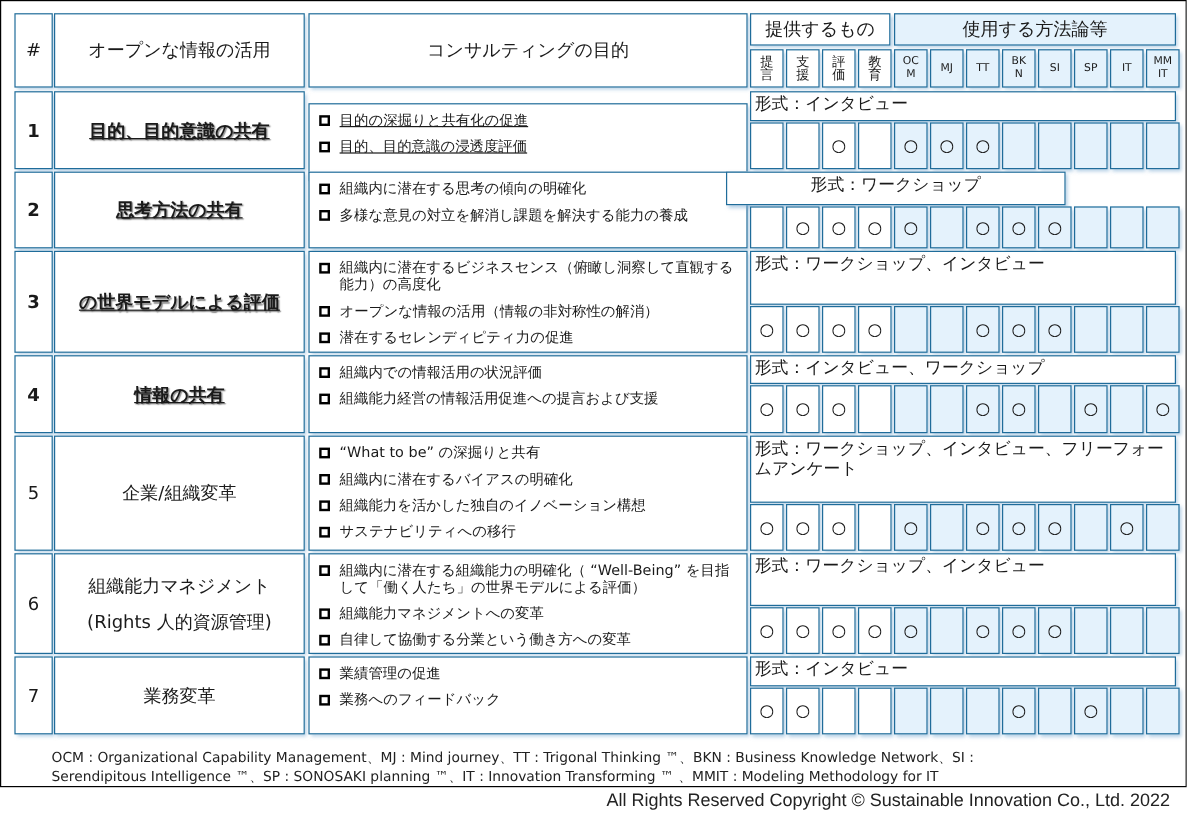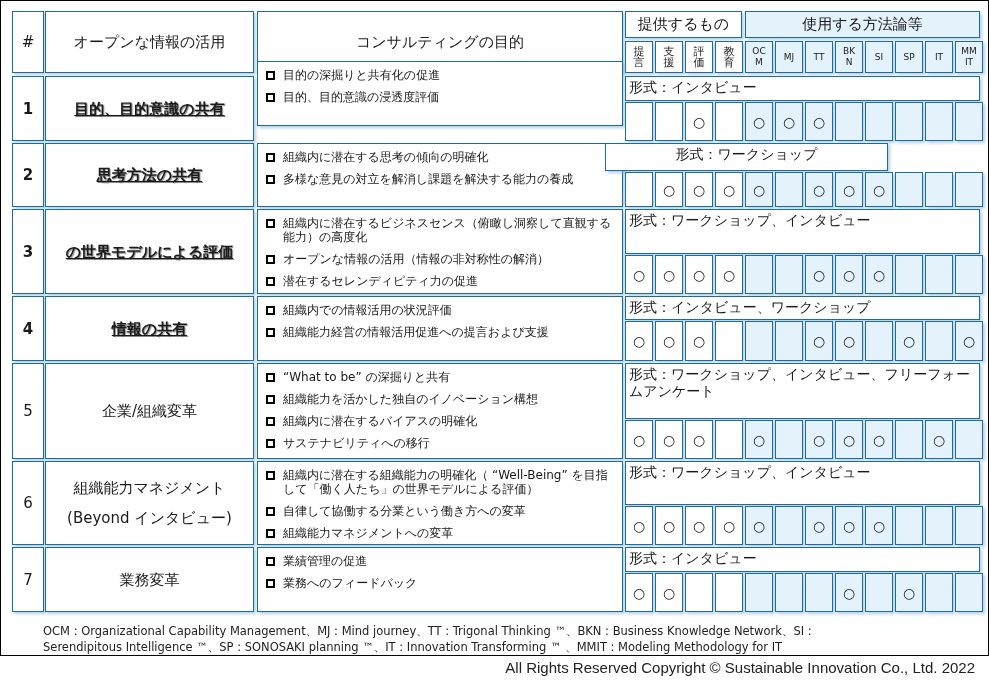--- a/index.html
+++ b/index.html
@@ -86,21 +86,21 @@
       <div class="cell center blue" style="left: 954px; top: 40px; width: 28px; height: 32px;">
         <span class="sub small" style="white-space: pre-line;">MM
 IT</span>
       </div>
       <div class="cell center" style="left: 11px; top: 75px; width: 32px; height: 65px;">
         <span class="num bold" style="white-space: pre-line;">1</span>
       </div>
       <div class="cell center" style="left: 44px; top: 75px; width: 209px; height: 65px;">
         <span class="theme bold" style="white-space: pre-line;">目的、目的意識の共有</span>
       </div>
-      <div class="cell purpose" style="left: 256px; top: 60px; width: 366px; height: 65px;">
+      <div class="cell purpose" style="left: 256px; top: 85px; width: 366px; height: 65px; text-decoration: underline;">
         <div class="pitem">
           <span class="box"></span>
           <span style="white-space: pre-line;">目的の深掘りと共有化の促進</span>
         </div>
         <div class="pitem">
           <span class="box"></span>
           <span style="white-space: pre-line;">目的、目的意識の浸透度評価</span>
         </div>
       </div>
       <div class="cell format" style="left: 624px; top: 75px; width: 355px; height: 25px;"><span style="white-space: pre-line;">形式：インタビュー</span></div>
@@ -309,25 +309,25 @@
       <div class="cell center" style="left: 44px; top: 362px; width: 209px; height: 96px;">
         <span class="theme" style="white-space: pre-line;">企業/組織変革</span>
       </div>
       <div class="cell purpose" style="left: 256px; top: 362px; width: 366px; height: 96px;">
         <div class="pitem">
           <span class="box"></span>
           <span style="white-space: pre-line;">“What to be” の深掘りと共有</span>
         </div>
         <div class="pitem">
           <span class="box"></span>
+          <span style="white-space: pre-line;">組織内に潜在するバイアスの明確化</span>
+        </div>
+        <div class="pitem">
+          <span class="box"></span>
           <span style="white-space: pre-line;">組織能力を活かした独自のイノベーション構想</span>
-        </div>
-        <div class="pitem">
-          <span class="box"></span>
-          <span style="white-space: pre-line;">組織内に潜在するバイアスの明確化</span>
         </div>
         <div class="pitem">
           <span class="box"></span>
           <span style="white-space: pre-line;">サステナビリティへの移行</span>
         </div>
       </div>
       <div class="cell format" style="left: 624px; top: 362px; width: 355px; height: 56px;"><span style="white-space: pre-line; margin-top: 36px;">形式：ワークショップ、インタビュー、フリーフォームアンケート</span></div>
       <div class="cell center" style="left: 624px; top: 419px; width: 28px; height: 39px;">
         <span class="mark" style="white-space: pre-line;">○</span>
       </div>
@@ -362,34 +362,34 @@
         <span class="mark" style="white-space: pre-line;">○</span>
       </div>
       <div class="cell center blue" style="left: 954px; top: 419px; width: 28px; height: 39px;">
         <span class="mark" style="white-space: pre-line;"></span>
       </div>
       <div class="cell center" style="left: 11px; top: 460px; width: 32px; height: 84px;">
         <span class="num" style="white-space: pre-line;">6</span>
       </div>
       <div class="cell center" style="left: 44px; top: 460px; width: 209px; height: 84px;">
         <span class="theme" style="white-space: pre-line;">組織能力マネジメント
-(Beyond インタビュー)</span>
+(Rights 人的資源管理)</span>
       </div>
       <div class="cell purpose" style="left: 256px; top: 460px; width: 366px; height: 84px;">
         <div class="pitem">
           <span class="box"></span>
           <span style="white-space: pre-line;">組織内に潜在する組織能力の明確化（ “Well-Being” を目指して「働く人たち」の世界モデルによる評価）</span>
         </div>
         <div class="pitem">
           <span class="box"></span>
+          <span style="white-space: pre-line;">組織能力マネジメントへの変革</span>
+        </div>
+        <div class="pitem">
+          <span class="box"></span>
           <span style="white-space: pre-line;">自律して協働する分業という働き方への変革</span>
-        </div>
-        <div class="pitem">
-          <span class="box"></span>
-          <span style="white-space: pre-line;">組織能力マネジメントへの変革</span>
         </div>
       </div>
       <div class="cell format" style="left: 624px; top: 460px; width: 355px; height: 44px;"><span style="white-space: pre-line;">形式：ワークショップ、インタビュー</span></div>
       <div class="cell center" style="left: 624px; top: 505px; width: 28px; height: 39px;">
         <span class="mark" style="white-space: pre-line;">○</span>
       </div>
       <div class="cell center" style="left: 654px; top: 505px; width: 28px; height: 39px;">
         <span class="mark" style="white-space: pre-line;">○</span>
       </div>
       <div class="cell center" style="left: 684px; top: 505px; width: 28px; height: 39px;">

